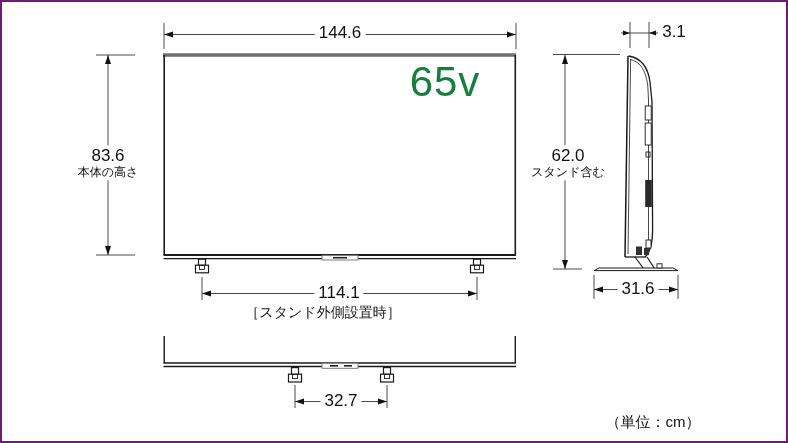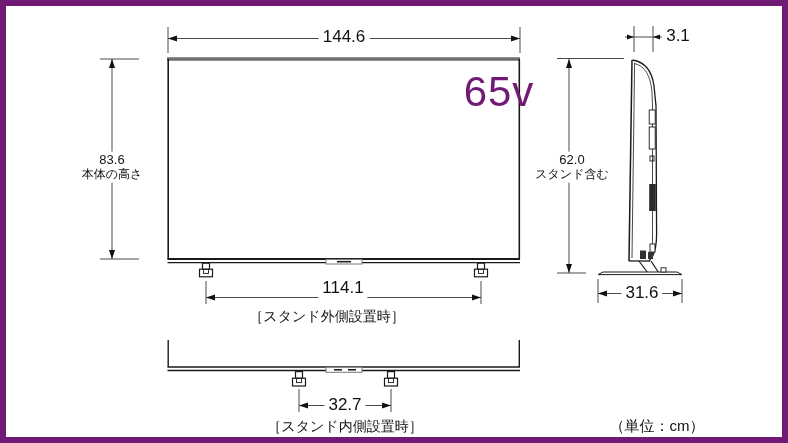--- a/index.html
+++ b/index.html
@@ -1,56 +1,55 @@
 <!DOCTYPE html>
 <html><head>
 <meta charset="utf-8">
 <style>
   html,body{margin:0;padding:0;background:#e8e8e8;}
   #stage{
     position:relative;
     width:788px;height:443px;
     background:#ffffff;
-    border:6px solid #701a75;
+    border:2px solid #701a75;
     box-sizing:border-box;
     overflow:hidden;
     font-family:"Liberation Sans","DejaVu Sans",sans-serif;
   }
   #linework{position:absolute;left:0;top:0;width:784px;height:439px;}
   .lbl{
     position:absolute;
     transform:translate(-50%,-50%);
     color:#111;
     white-space:nowrap;
     text-align:center;
     line-height:1.15;
   }
   .num{font-size:17px;background:#fff;padding:0 4px;}
   .jp{font-size:14px;}
   .dimblock{background:#fff;padding:1px 3px;}
-  .dimblock .n{display:block;font-size:13px;}
+  .dimblock .n{display:block;font-size:17px;}
   .dimblock .t{display:block;font-size:12px;}
   
   #lbl-width-front   {left:338px;top:31px;}
   #blk-height-front  {left:106px;top:161px;}
-  #lbl-stand-outer   {left:337px;top:282px;}
+  #lbl-stand-outer   {left:337px;top:291px;}
   #lbl-stand-outer-t {left:321px;top:310px;}
   #lbl-inner         {left:339px;top:399px;}
   #lbl-inner-t       {left:339px;top:420px;}
   #lbl-depth         {left:672px;top:30px;}
   #blk-hws           {left:566px;top:161px;}
   #lbl-stand-depth   {left:636px;top:287px;}
   #lbl-unit          {left:651px;top:420px;font-size:15px;}
   #lbl-65v{
-    left:493px;top:80px;
+    left:443px;top:80px;
     font-size:42px;
-    color:#701a75;
+    color:#15803d;
     letter-spacing:1px;
     background:transparent;
-    margin-top:6px;
   }
 </style>
 </head>
 <body>
 
 <div id="stage">
 
   <svg id="linework" viewBox="0 0 784 439" aria-hidden="true">
 
     <g fill="none" stroke="#1a1a1a">
@@ -198,21 +197,20 @@
 
   <div class="lbl dimblock" id="blk-height-front">
     <span class="n">83.6</span>
     <span class="t">本体の高さ</span>
   </div>
 
   <div class="lbl num" id="lbl-stand-outer">114.1</div>
   <div class="lbl jp" id="lbl-stand-outer-t">［スタンド外側設置時］</div>
 
   <div class="lbl num" id="lbl-inner">32.7</div>
-  <div class="lbl jp" id="lbl-inner-t">［スタンド内側設置時］</div>
 
   <div class="lbl num" id="lbl-depth" style="background:transparent;">3.1</div>
 
   <div class="lbl dimblock" id="blk-hws">
     <span class="n">62.0</span>
     <span class="t">スタンド含む</span>
   </div>
 
   <div class="lbl num" id="lbl-stand-depth">31.6</div>
 

